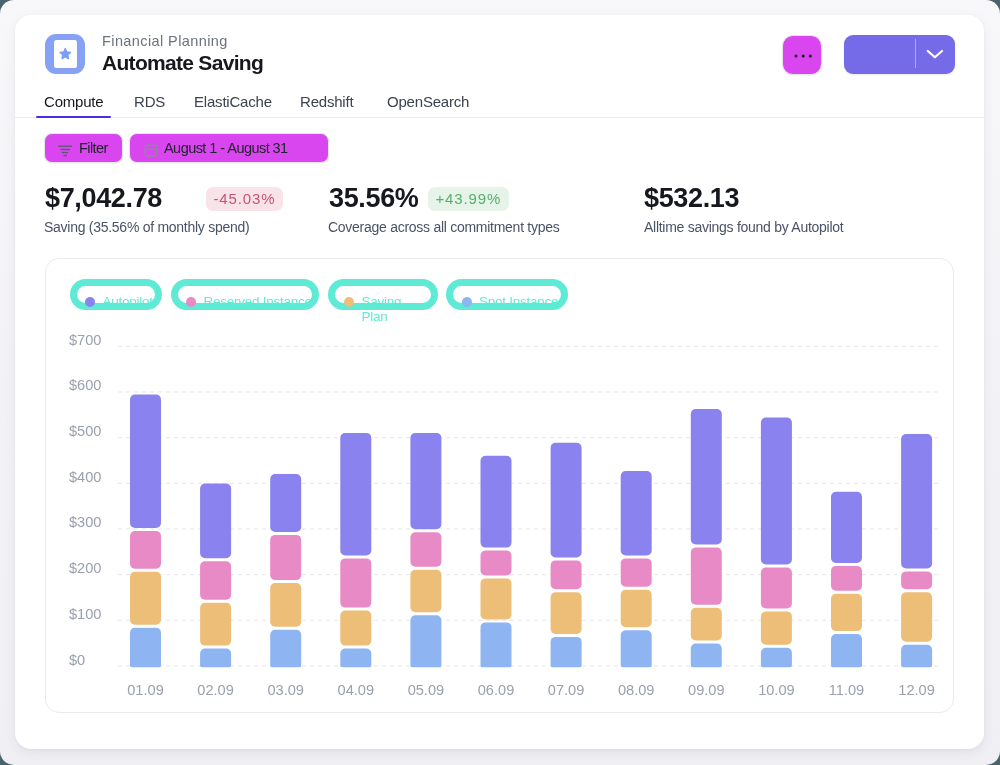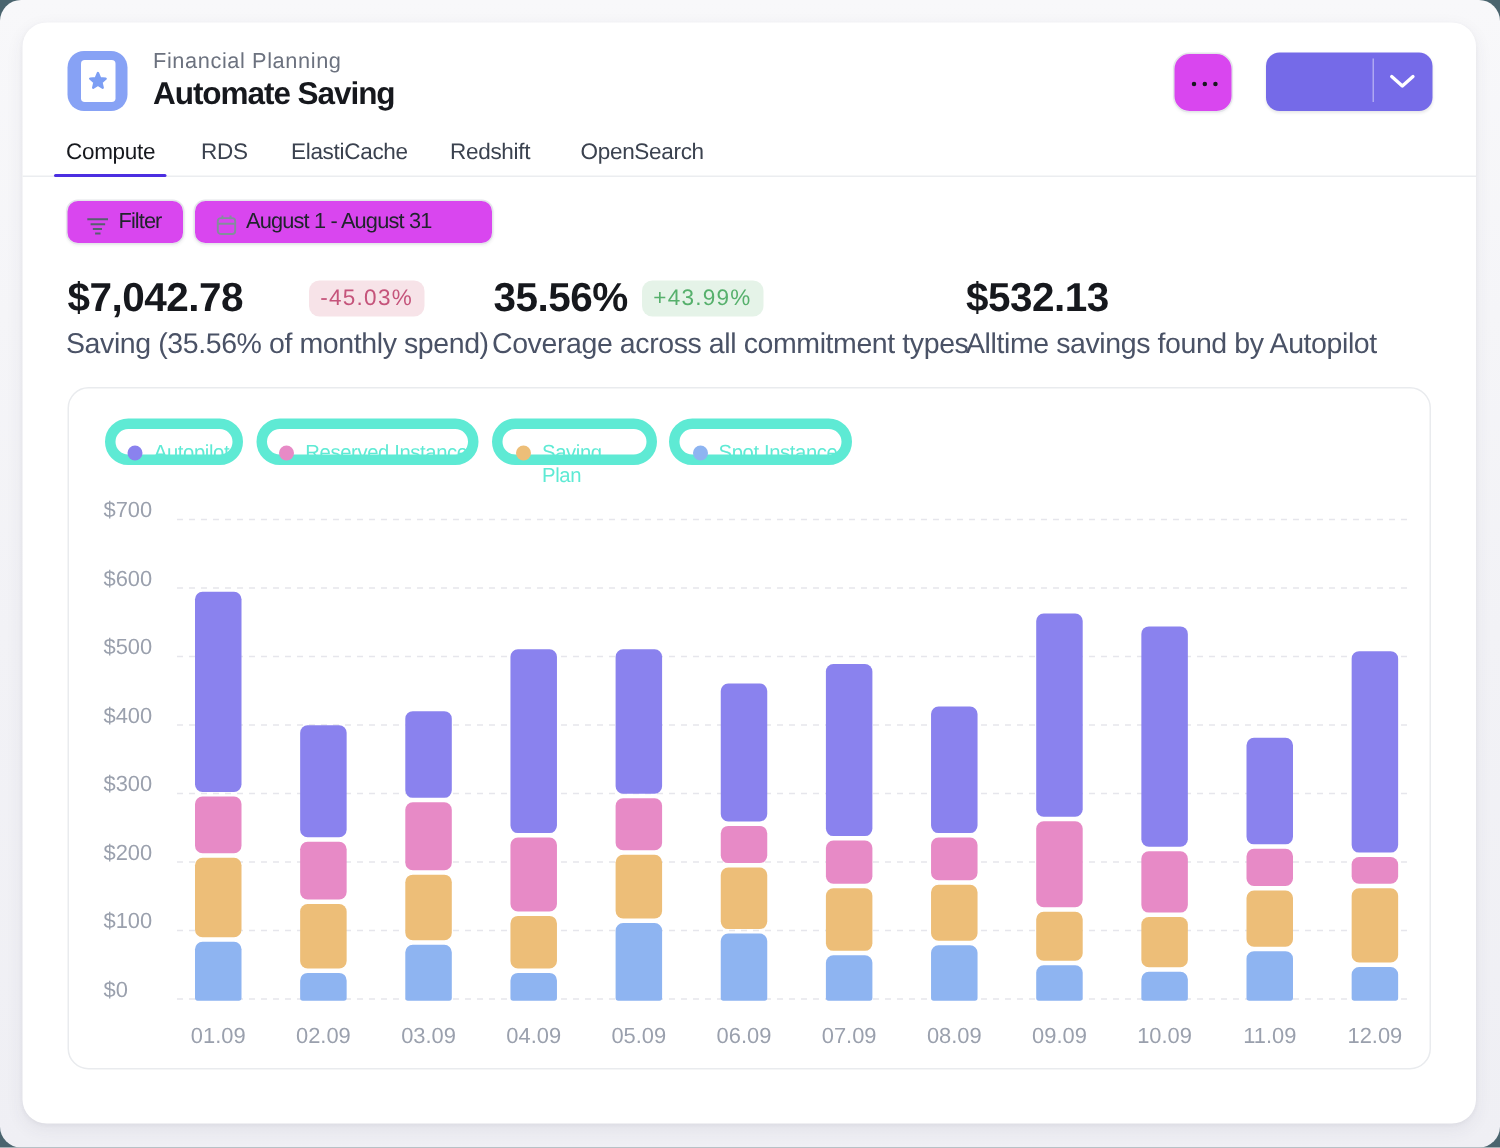--- a/index.html
+++ b/index.html
@@ -28,21 +28,21 @@
         box-shadow:0 1px 2px rgba(16,24,40,.1);}
   .save .txt{position:absolute;left:21.5px;top:8.5px;font-size:11px;color:#fff;margin-top:44px;}
   .save .sep{position:absolute;left:71px;top:4.8px;width:1.5px;height:29px;background:rgba(255,255,255,.42);}
   
   .fbtn{left:44px;top:133px;width:79px;height:29.5px;}
   .fbtn .lbl{position:absolute;left:34px;top:6px;font-size:14.5px;color:#20242C;letter-spacing:-.6px;}
   .dbtn{left:129px;top:133px;width:200px;height:29.5px;}
   .dbtn .lbl{position:absolute;left:34px;top:6px;font-size:14.5px;color:#20242C;letter-spacing:-.55px;white-space:nowrap;}
   
   .big{font-size:27px;font-weight:700;color:#16181D;letter-spacing:-.35px;line-height:27px;}
-  .sub{font-size:19px;color:#4A5266;letter-spacing:-.27px;white-space:nowrap;}
+  .sub{font-size:14px;color:#4A5266;letter-spacing:-.27px;white-space:nowrap;}
   .badge{box-sizing:border-box;height:23.5px;border-radius:7px;font-size:15px;line-height:23.5px;
          padding:0 7.5px;letter-spacing:.85px;}
   .badge.red{background:#F7E3E8;color:#C5547B;}
   .badge.green{background:#E5F3E8;color:#56B06C;}
   
   .chartcard{box-sizing:border-box;left:45px;top:258px;width:909px;height:455px;border-radius:14px;
        background:#fff;border:1px solid #E9EBEE;}
   .pill{box-sizing:border-box;position:absolute;top:278.5px;height:31.5px;border-radius:16px;
        border:7px solid #5eead4;font-size:13.5px;color:#5eead4;letter-spacing:-.25px;text-decoration:underline;}
   .pill .dot{position:absolute;top:11px;width:10px;height:10px;border-radius:50%;}

